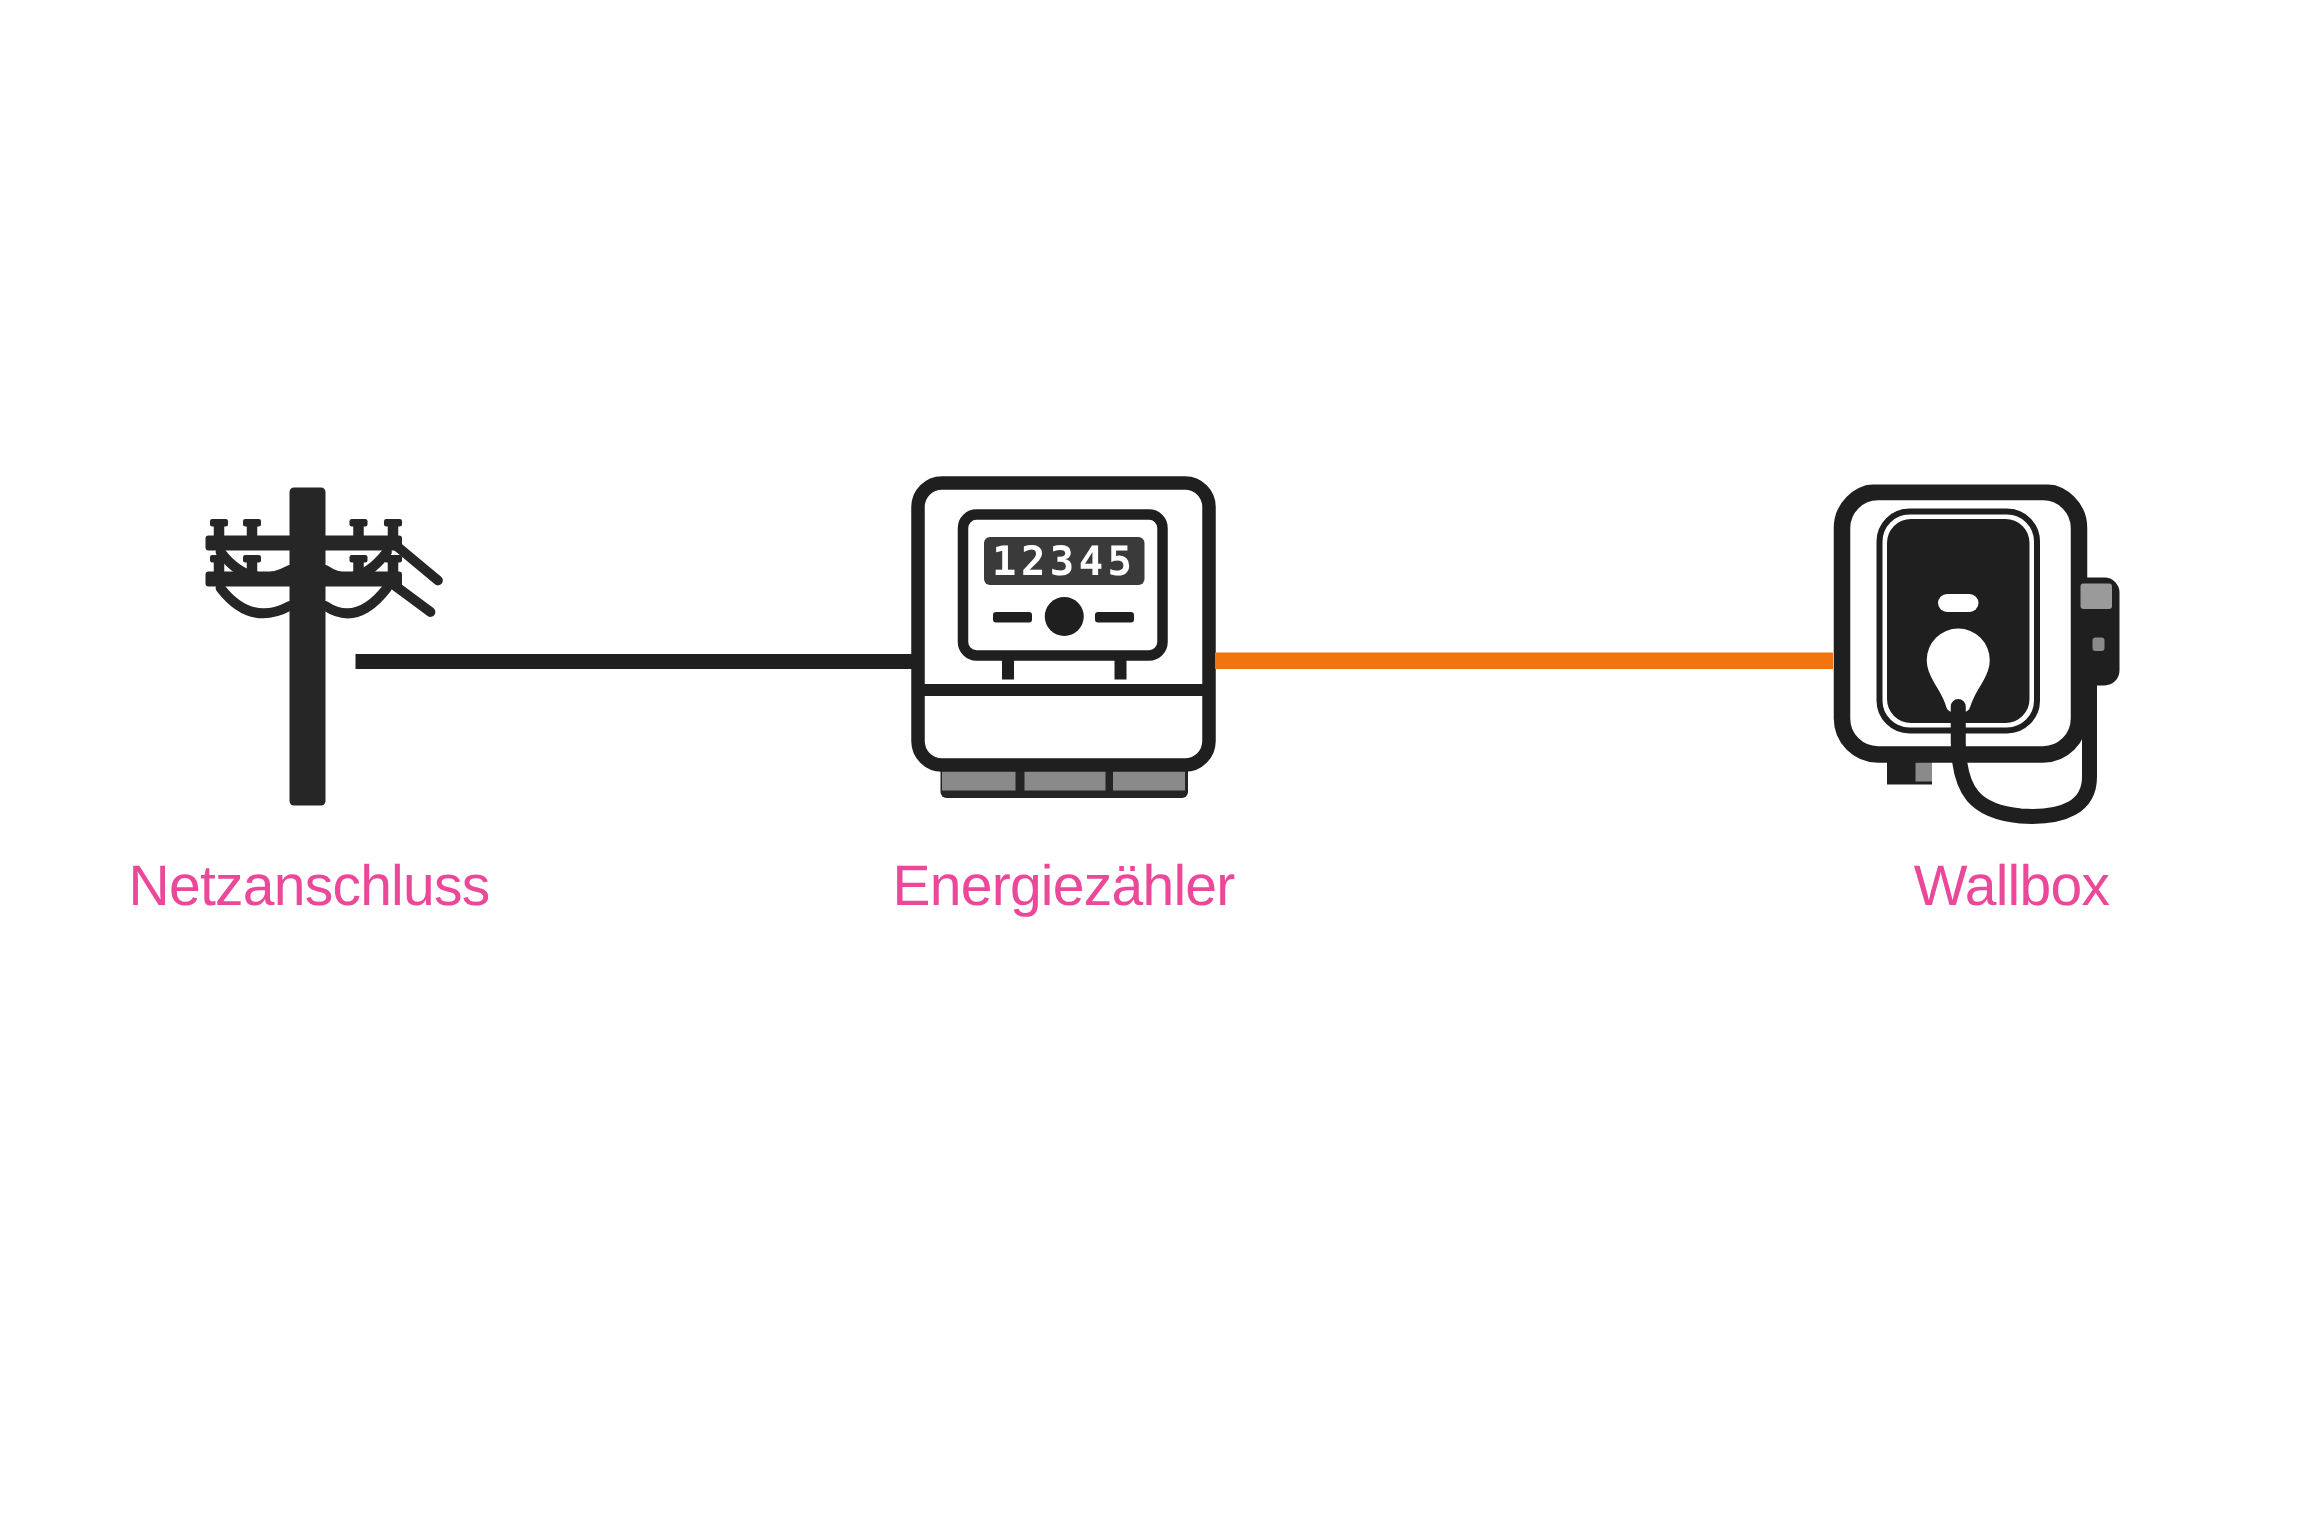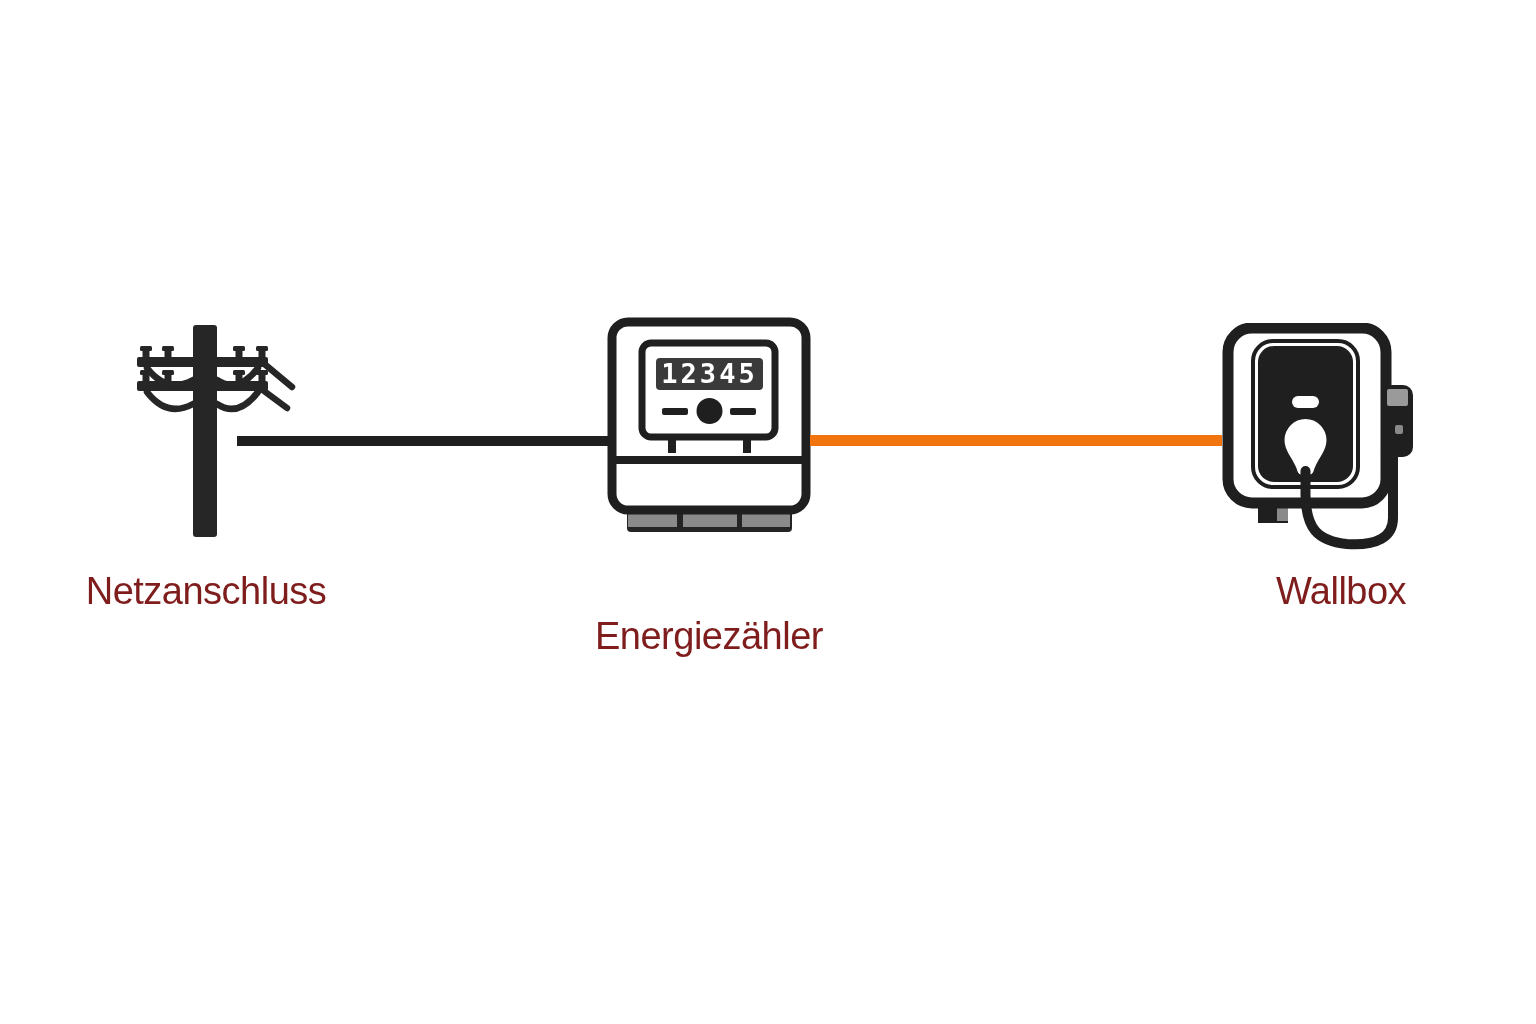--- a/index.html
+++ b/index.html
@@ -34,26 +34,26 @@
   #conn-meter-wallbox {
     left: 810px; top: 435px; width: 412px; height: 11px;
     background: #f1740e;
   }
 
   .node-label {
     position: absolute;
     top: 570px;
     transform: translateX(-50%);
     font-size: 38px;
-    color: #7f1d1d;
+    color: #ec4899;
     letter-spacing: -0.5px;
     white-space: nowrap;
   }
   #label-netzanschluss { left: 206px; }
-  #label-energiezaehler { left: 709px; margin-top: 45px; }
+  #label-energiezaehler { left: 709px; }
   #label-wallbox { left: 1341px; }
 
   .meter-digits {
     font-family: "DejaVu Sans Mono", monospace;
     font-weight: bold;
     font-size: 27px;
     letter-spacing: 3px;
     fill: #ffffff;
   }
 </style>

